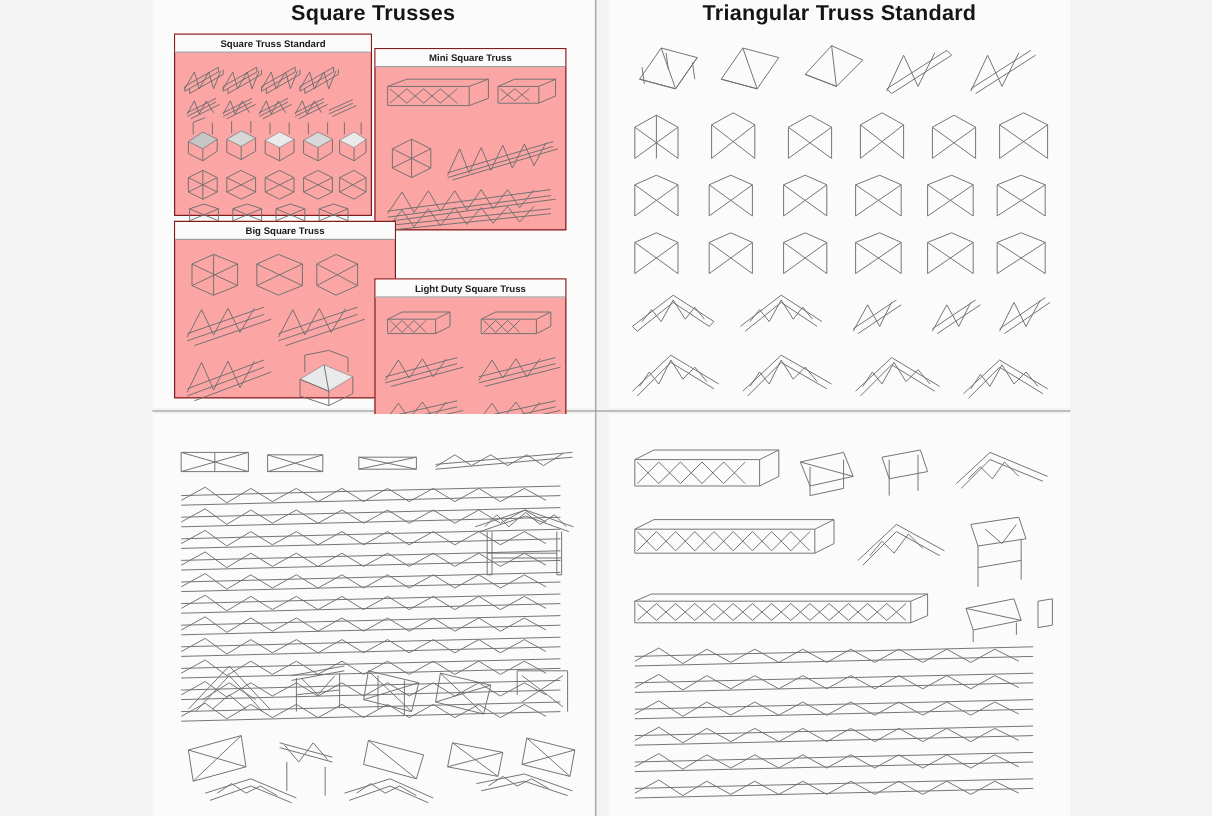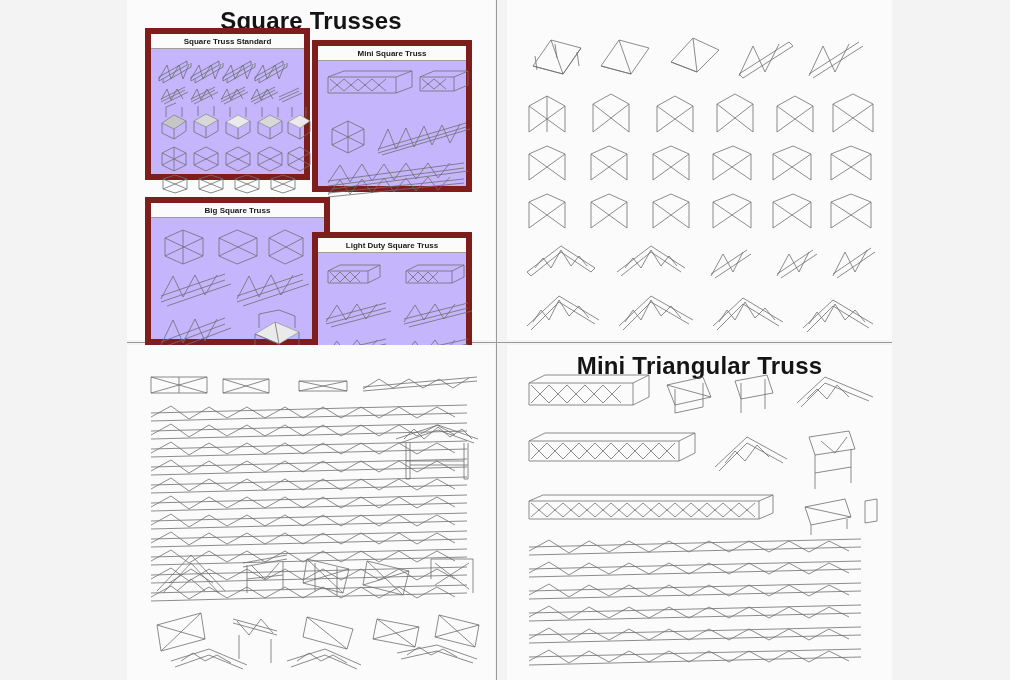--- a/index.html
+++ b/index.html
@@ -28,60 +28,60 @@
     background: #fbfbfb;
     box-sizing: border-box;
   }
   .quad.tl { left: 127px; top: 0px;   width: 368px; height: 340px; }
   .quad.tr { left: 507px; top: 0px;   width: 385px; height: 340px; }
   .quad.bl { left: 127px; top: 345px; width: 368px; height: 335px; }
   .quad.br { left: 507px; top: 345px; width: 385px; height: 335px; }
 
   .quad-title {
     text-align: center;
-    font-size: 24px;
+    font-size: 18px;
     font-weight: 700;
     color: #141414;
     letter-spacing: .2px;
-    padding-top: 10px;
+    padding-top: 0;
     height: 24px;
     line-height: 22px;
     white-space: nowrap;
   }
 
   
   .divider {
     position: absolute;
     background: #9a9a9a;
   }
   .div-v { left: 496px; top: 0;   width: 1px;  height: 680px; }
   .div-h { left: 127px; top: 342px; width: 765px; height: 1px; }
 
   
   .subbox {
     position: absolute;
-    border: 6px solid #7f1d1d;
+    border: 1px solid #7f1d1d;
     box-sizing: border-box;
-    background: #c4b5fd;
+    background: #fca5a5;
   }
   .subbox > .sub-title {
     text-align: center;
     font-size: 8px;
     font-weight: 700;
     color: #1a1a1a;
     padding: 3px 0 2px;
     border-bottom: 1px solid #9c9c9c;
     background: #fbfbfb;
     white-space: nowrap;
   }
   .sub-body { position: relative; width: 100%; height: calc(100% - 14px); }
 
   .sb-a { left: 145px; top: 28px;  width: 165px; height: 152px; }
   .sb-b { left: 312px; top: 28px;  width: 160px; height: 152px; margin-top: 12px; }
-  .sb-c { left: 145px; top: 197px; width: 185px; height: 148px; }
+  .sb-c { left: 145px; top: 184px; width: 185px; height: 148px; }
   .sb-d { left: 312px; top: 184px; width: 160px; height: 148px; margin-top: 48px; }
 
   
   .piece { position: absolute; }
   .piece svg { display: block; overflow: visible; }
 
   .ln  { stroke: #6f6f6f; stroke-width: .8; fill: none; }
   .fc  { fill: #d8d8d8; stroke: #777; stroke-width: .6; }
   .fc2 { fill: #c6c6c6; stroke: #6d6d6d; stroke-width: .6; }
   .fc3 { fill: #eaeaea; stroke: #8a8a8a; stroke-width: .6; }
@@ -297,20 +297,21 @@
             <path d="M62 22 L62 8 L82 4 L100 8 L100 22 M62 8 L100 22 M100 8 L62 22"></path>
             <path d="M110 22 L110 8 L128 4 L144 8 L144 22 M110 8 L144 22 M144 8 L110 22"></path>
             <path class="fc3" d="M8 22 L12 22 L12 26 L8 26 Z M36 22 L40 22 L40 26 L36 26 Z"></path>
           </g>
         </svg>
       </div>
     </div>
   </div>
 
   <div class="quad tr">
+    <div class="quad-title">Triangular Truss Standard</div>
 
     <div class="piece" style="left:14px; top:26px;">
       <svg width="360" height="62" viewBox="0 0 360 62">
         <g class="ln">
 
           <path d="M12 40 L30 14 L60 22 L42 48 Z M12 40 L42 48 M30 14 L42 48 M60 22 L42 48"></path>
           <path d="M14 30 L16 44 M34 18 L36 32 M56 26 L58 40"></path>
           <path d="M80 40 L98 14 L128 22 L110 48 Z M80 40 L110 48 M98 14 L110 48"></path>
           <path d="M150 36 L172 12 L198 24 L176 46 Z M150 36 L176 46 M172 12 L176 46"></path>
 
@@ -474,21 +475,20 @@
           <path d="M140 112 L178 100 L214 116 M144 118 L178 106 L210 120"></path>
           <path d="M150 112 L162 104 L174 112 L186 106 L200 114"></path>
           <path d="M250 104 L290 96 L330 110 M254 110 L290 102 L326 114"></path>
           <path d="M260 106 L272 98 L284 106 L296 100 L310 108"></path>
         </g>
       </svg>
     </div>
   </div>
 
   <div class="quad br">
-    <div class="quad-title">Mini Triangular Truss</div>
 
     <div class="piece" style="left:18px; top:24px;">
       <svg width="356" height="56" viewBox="0 0 356 56">
         <g class="ln">
           <path d="M4 36 L4 14 L20 6 L124 6 L124 28 L108 36 Z M4 14 L108 14 L108 36 M108 14 L124 6"></path>
           <path d="M6 16 L24 34 L42 16 L60 34 L78 16 L96 34"></path>
           <path d="M6 34 L24 16 L42 34 L60 16 L78 34 L96 16"></path>
           <path d="M142 16 L178 8 L186 28 L150 36 Z M142 16 L186 28"></path>
           <path d="M150 20 L150 44 M178 14 L178 38 M150 44 L178 38"></path>
           <path d="M210 12 L242 6 L248 24 L216 30 Z"></path>

